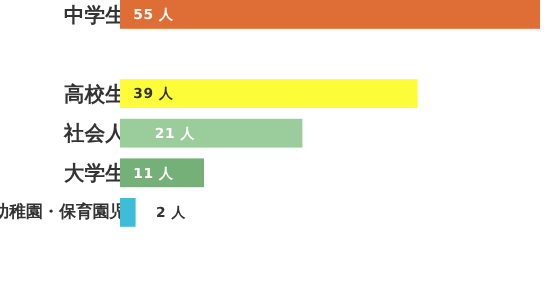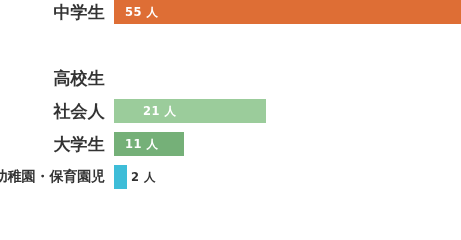--- a/index.html
+++ b/index.html
@@ -47,21 +47,21 @@
     color: #333333;
     letter-spacing: 0.2px;
     white-space: nowrap;
   }
   .row-label.long {
     font-size: 14px;
     letter-spacing: -0.1px;
   }
   .bar-track {
     position: absolute;
-    left: 114px;
+    left: 100px;
     top: 0;
     height: 36px;
     right: 0;
   }
   .bar {
     position: absolute;
     left: 0;
     top: 0;
     height: 24px;
     display: flex;
@@ -80,39 +80,44 @@
   .bar-value.inside-dark {
     color: #333333;
   }
   .bar-value.outside {
     position: absolute;
     top: 0;
     height: 24px;
     display: flex;
     align-items: center;
     color: #333333;
-    padding-left: 4px;
+    padding-left: 17px;
     text-align: center;
   }
 </style>
 </head>
 <body>
 
 <div id="chart-root">
   <div class="chart-rows">
       <div class="chart-row" style="top: 0px;">
         <div class="row-label">中学生</div>
         <div class="bar-track">
           <div class="bar" style="width: 350px; background: rgb(222, 110, 53);">
             <span class="bar-value inside-light">55 人</span>
           </div>
         </div>
       </div>
       <div class="chart-row" style="top: 66px;">
         <div class="row-label">高校生</div>
+        <div class="bar-track">
+          <div class="bar" style="width: 248px; background: rgb(252, 252, 56);">
+            <span class="bar-value inside-dark">39 人</span>
+          </div>
+        </div>
       </div>
       <div class="chart-row" style="top: 99px;">
         <div class="row-label">社会人</div>
         <div class="bar-track">
           <div class="bar" style="width: 134px; background: rgb(155, 204, 155); padding-left: 18px;">
             <span class="bar-value inside-light">21 人</span>
           </div>
         </div>
       </div>
       <div class="chart-row" style="top: 132px;">

